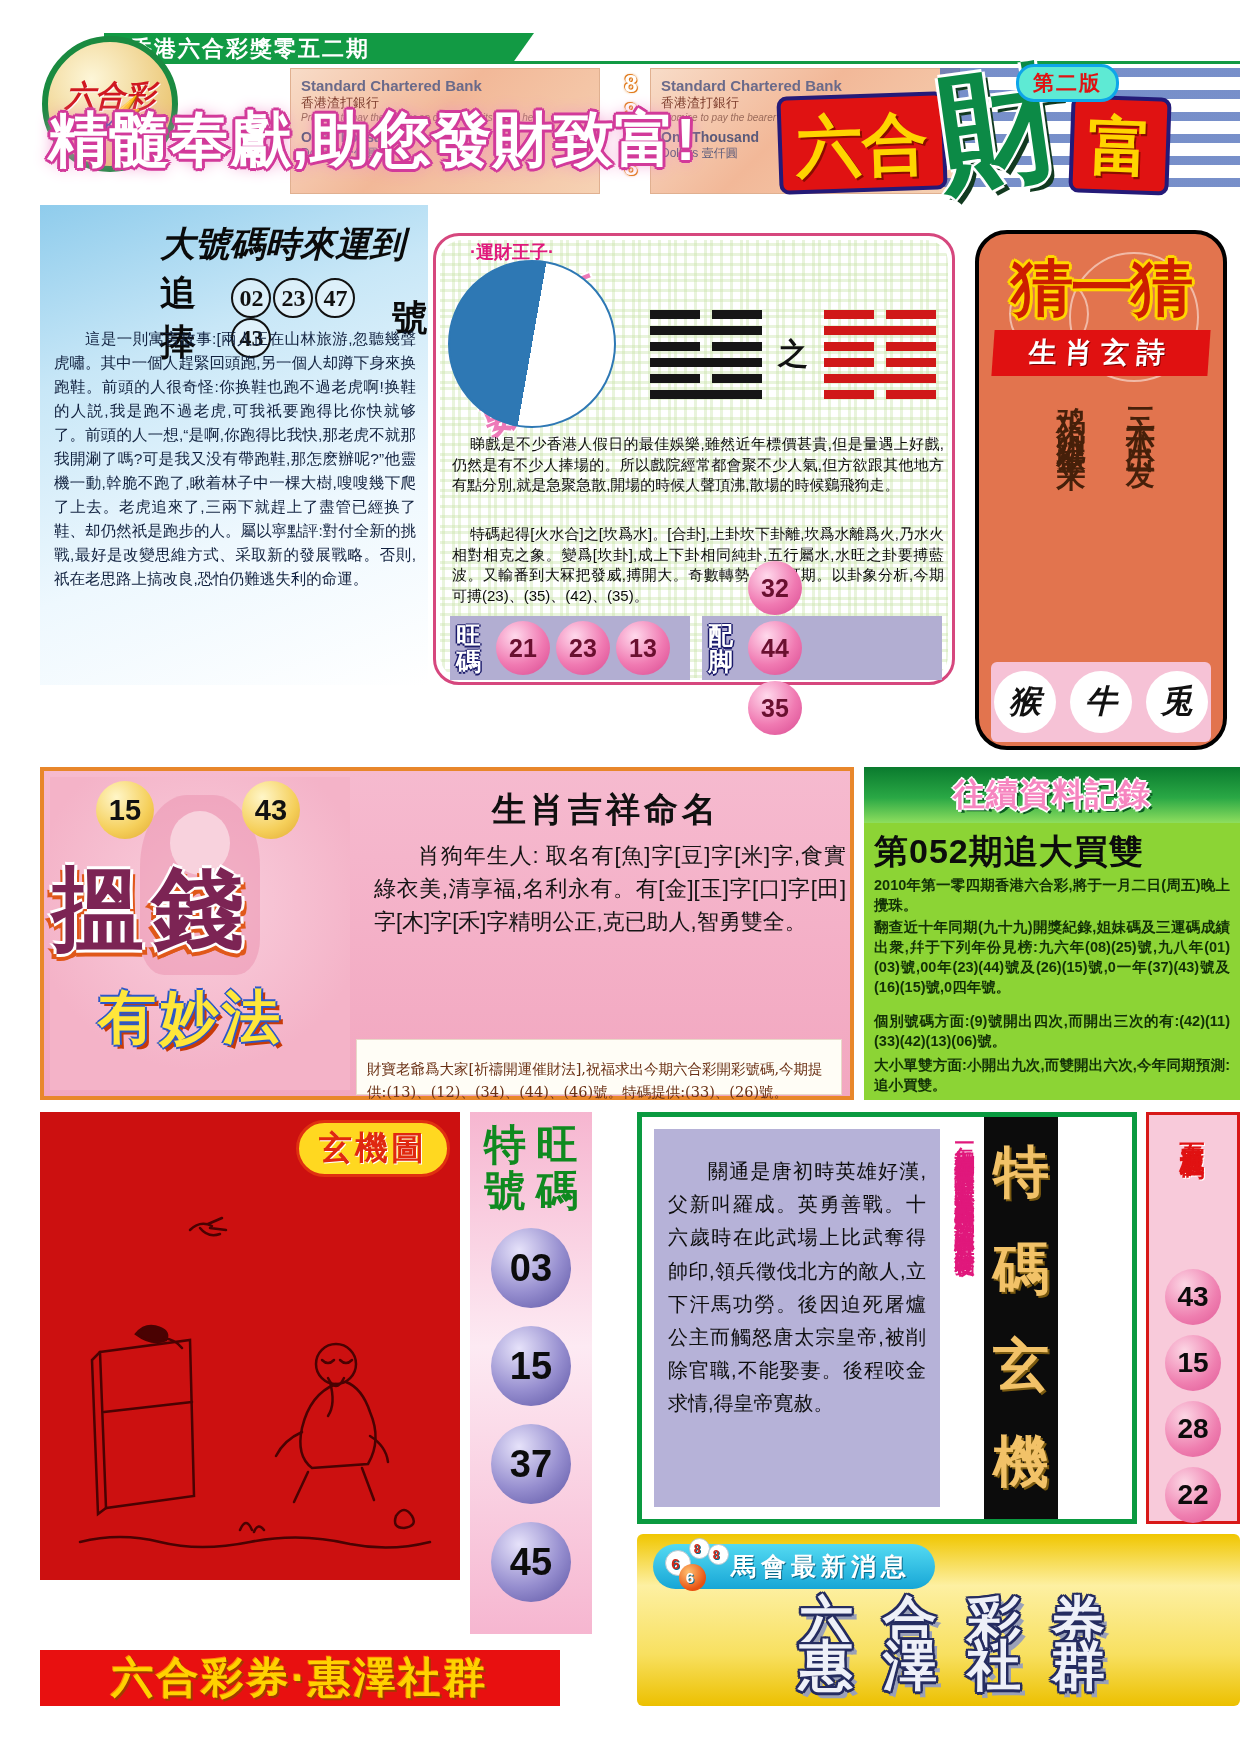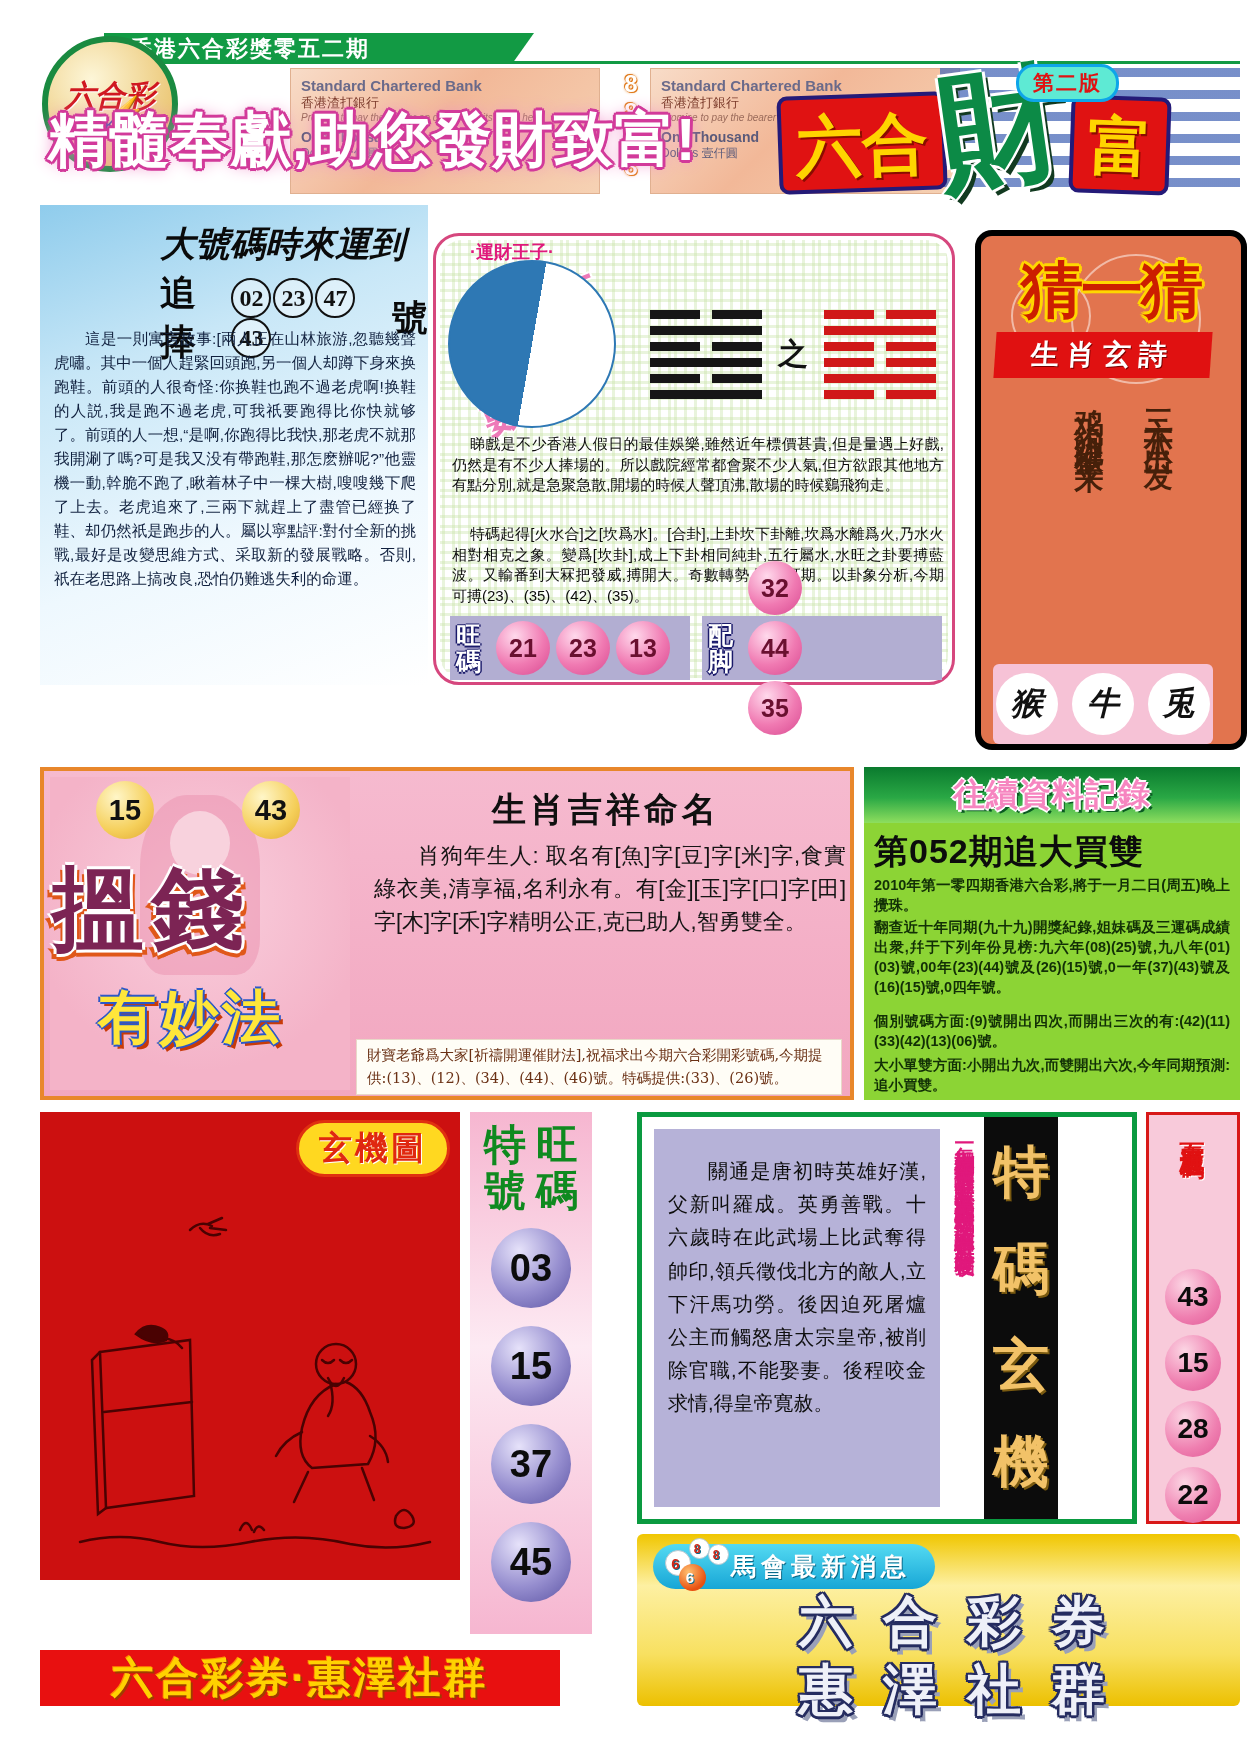--- a/index.html
+++ b/index.html
@@ -94,22 +94,22 @@
   .numbox{position:absolute;top:380px;height:64px;background:#b2aed2;display:flex;align-items:center;
     gap:6px;padding:0 6px;z-index:2;}
   .numbox1{left:14px;width:240px;} .numbox2{left:266px;width:240px;}
   .numlabel{width:34px;font-size:25px;font-weight:bold;color:#fff;line-height:1.05;word-break:break-all;
     text-shadow:-1.5px 0 #1a1a6a,1.5px 0 #1a1a6a,0 -1.5px #1a1a6a,0 1.5px #1a1a6a;}
   .ball-pink{display:inline-flex;align-items:center;justify-content:center;width:54px;height:54px;border-radius:50%;
     background:radial-gradient(circle at 35% 28%,#ffd9ec,#f07ab2 55%,#d84890);color:#6a1030;
     font-size:25px;font-weight:bold;}
 
   
-  .guess{position:absolute;left:975px;top:230px;width:272px;height:520px;background:#e2744e;
-    border:6px solid #000000;border-radius:17px;overflow:hidden;}
+  .guess{position:absolute;left:975px;top:230px;width:252px;height:520px;background:#e2744e;
+    border:4px solid #000000;border-radius:32px;overflow:hidden;}
   .guess-deco{position:absolute;border:2px solid rgba(255,255,255,.5);border-radius:50%;}
   .gd1{width:130px;height:130px;left:90px;top:18px;} .gd2{width:80px;height:80px;left:30px;top:40px;}
   .guess-title{position:absolute;left:0;top:12px;width:100%;text-align:center;font-size:62px;font-weight:bold;
     color:#cc1e00;white-space:nowrap;letter-spacing:-2px;
     text-shadow:-3px 0 #ffd700,3px 0 #ffd700,0 -3px #ffd700,0 3px #ffd700,
       -2px -2px #ffd700,2px 2px #ffd700,2px -2px #ffd700,-2px 2px #ffd700;}
   .guess-sub{position:absolute;left:14px;top:96px;width:216px;background:#e01111;color:#fff;text-align:center;
     font-size:28px;font-weight:bold;letter-spacing:8px;padding:4px 0;transform:skewX(-4deg);
     text-shadow:1px 1px 0 #7a0000;}
   .poem{position:absolute;left:0;top:150px;width:100%;height:272px;writing-mode:vertical-rl;
@@ -137,21 +137,21 @@
     color:#7c2454;letter-spacing:8px;
     text-shadow:-3px 0 #fff,3px 0 #fff,0 -3px #fff,0 3px #fff,-5px 5px 0 #e0581a,5px 5px 0 #e0581a,0 7px 0 #e0581a;}
   .brand2{position:absolute;left:54px;top:208px;font-size:58px;font-weight:bold;color:#ffe63a;letter-spacing:4px;
     text-shadow:-2px 0 #2c58c8,2px 0 #2c58c8,0 -2px #2c58c8,0 2px #2c58c8,4px 4px 0 #c83a08;}
   .naming-title{position:absolute;left:322px;top:16px;width:480px;text-align:center;font-size:34px;font-weight:bold;
     font-family:"Liberation Serif",serif;color:#101010;letter-spacing:4px;}
   .naming-body{position:absolute;left:330px;top:68px;width:472px;font-size:22px;line-height:1.5;color:#141414;
     text-indent:2em;text-align:justify;}
   .naming-footer{position:absolute;left:312px;top:268px;width:486px;height:56px;background:#fffdf6;
     border:1px solid #e8d8c8;font-family:"DejaVu Serif",serif;font-size:14.5px;line-height:1.6;color:#6a3014;
-    padding:4px 10px;}
+    padding:18px 10px;}
 
   
   .records{position:absolute;left:864px;top:767px;width:376px;height:333px;background:#8cd435;}
   .records-head{position:absolute;left:0;top:0;width:100%;height:56px;
     background:linear-gradient(180deg,#0a7a2e,#2aa845 55%,#8ede5e);display:flex;align-items:center;justify-content:center;}
   .records-title{font-size:32px;font-weight:bold;color:#f685c0;letter-spacing:1px;white-space:nowrap;
     text-shadow:-2px 0 #fff,2px 0 #fff,0 -2px #fff,0 2px #fff,3px 3px 0 #0a5a22;}
   .records-sub{position:absolute;left:10px;top:62px;font-size:34px;font-weight:bold;color:#0c0c0c;letter-spacing:1px;}
   .records-p{position:absolute;left:10px;width:356px;font-size:14.5px;line-height:1.38;color:#123006;
     text-align:justify;font-weight:bold;}
@@ -203,21 +203,21 @@
     display:flex;align-items:center;justify-content:center;border:1px solid #b8c8d0;}
   .mini-ball:nth-child(1){left:0;top:10px;width:26px;height:26px;font-size:15px;}
   .mini-ball:nth-child(2){left:24px;top:-2px;width:21px;height:21px;font-size:12px;}
   .mini-ball:nth-child(3){left:43px;top:4px;width:21px;height:21px;font-size:12px;}
   .mini-ball:nth-child(4){left:14px;top:24px;width:27px;height:27px;font-size:15px;color:#fff;border:none;
     background:radial-gradient(circle at 35% 30%,#ffc070,#e85010 70%);}
   .jockey-line{position:absolute;left:60px;width:540px;text-align:center;font-size:54px;font-weight:bold;
     letter-spacing:30px;color:#eef0f8;white-space:nowrap;
     text-shadow:-2.5px 0 #252c60,2.5px 0 #252c60,0 -2.5px #252c60,0 2.5px #252c60,
       -2px -2px #252c60,2px 2px #252c60,2px -2px #252c60,-2px 2px #252c60,5px 6px 0 #9aa0b8;}
-  .jl1{top:52px;} .jl2{top:120px;}
+  .jl1{top:52px;} .jl2{top:96px;}
 
   .footer-strip{position:absolute;left:40px;top:1650px;width:520px;height:56px;background:#e81010;
     display:flex;align-items:center;justify-content:center;}
   .footer-strip span{font-size:42px;font-weight:bold;color:#ffd200;letter-spacing:3px;white-space:nowrap;
     text-shadow:2px 2px 0 #a03c00,-1px -1px 0 #ff8c00;}
 </style>
 </head>
 <body>
 
 <div id="page" data-name="newspaper-page">

